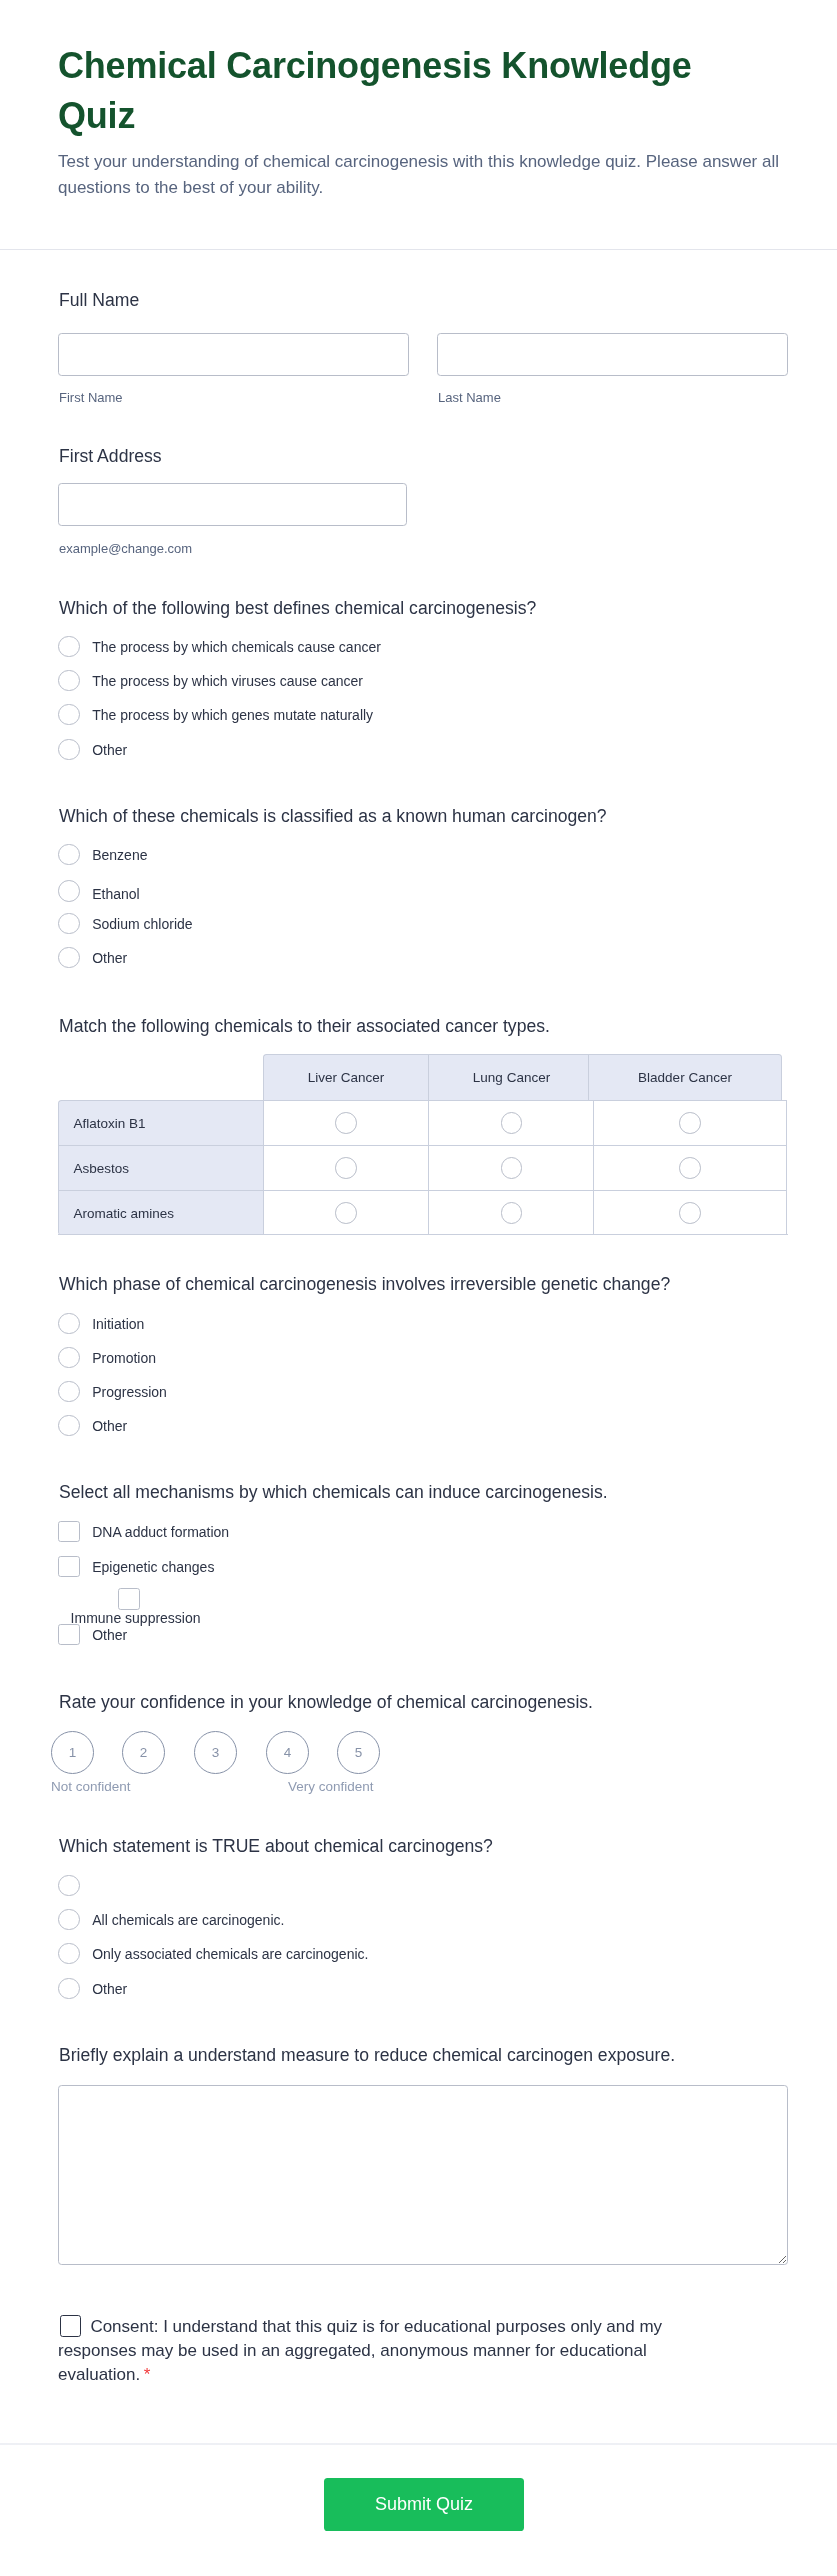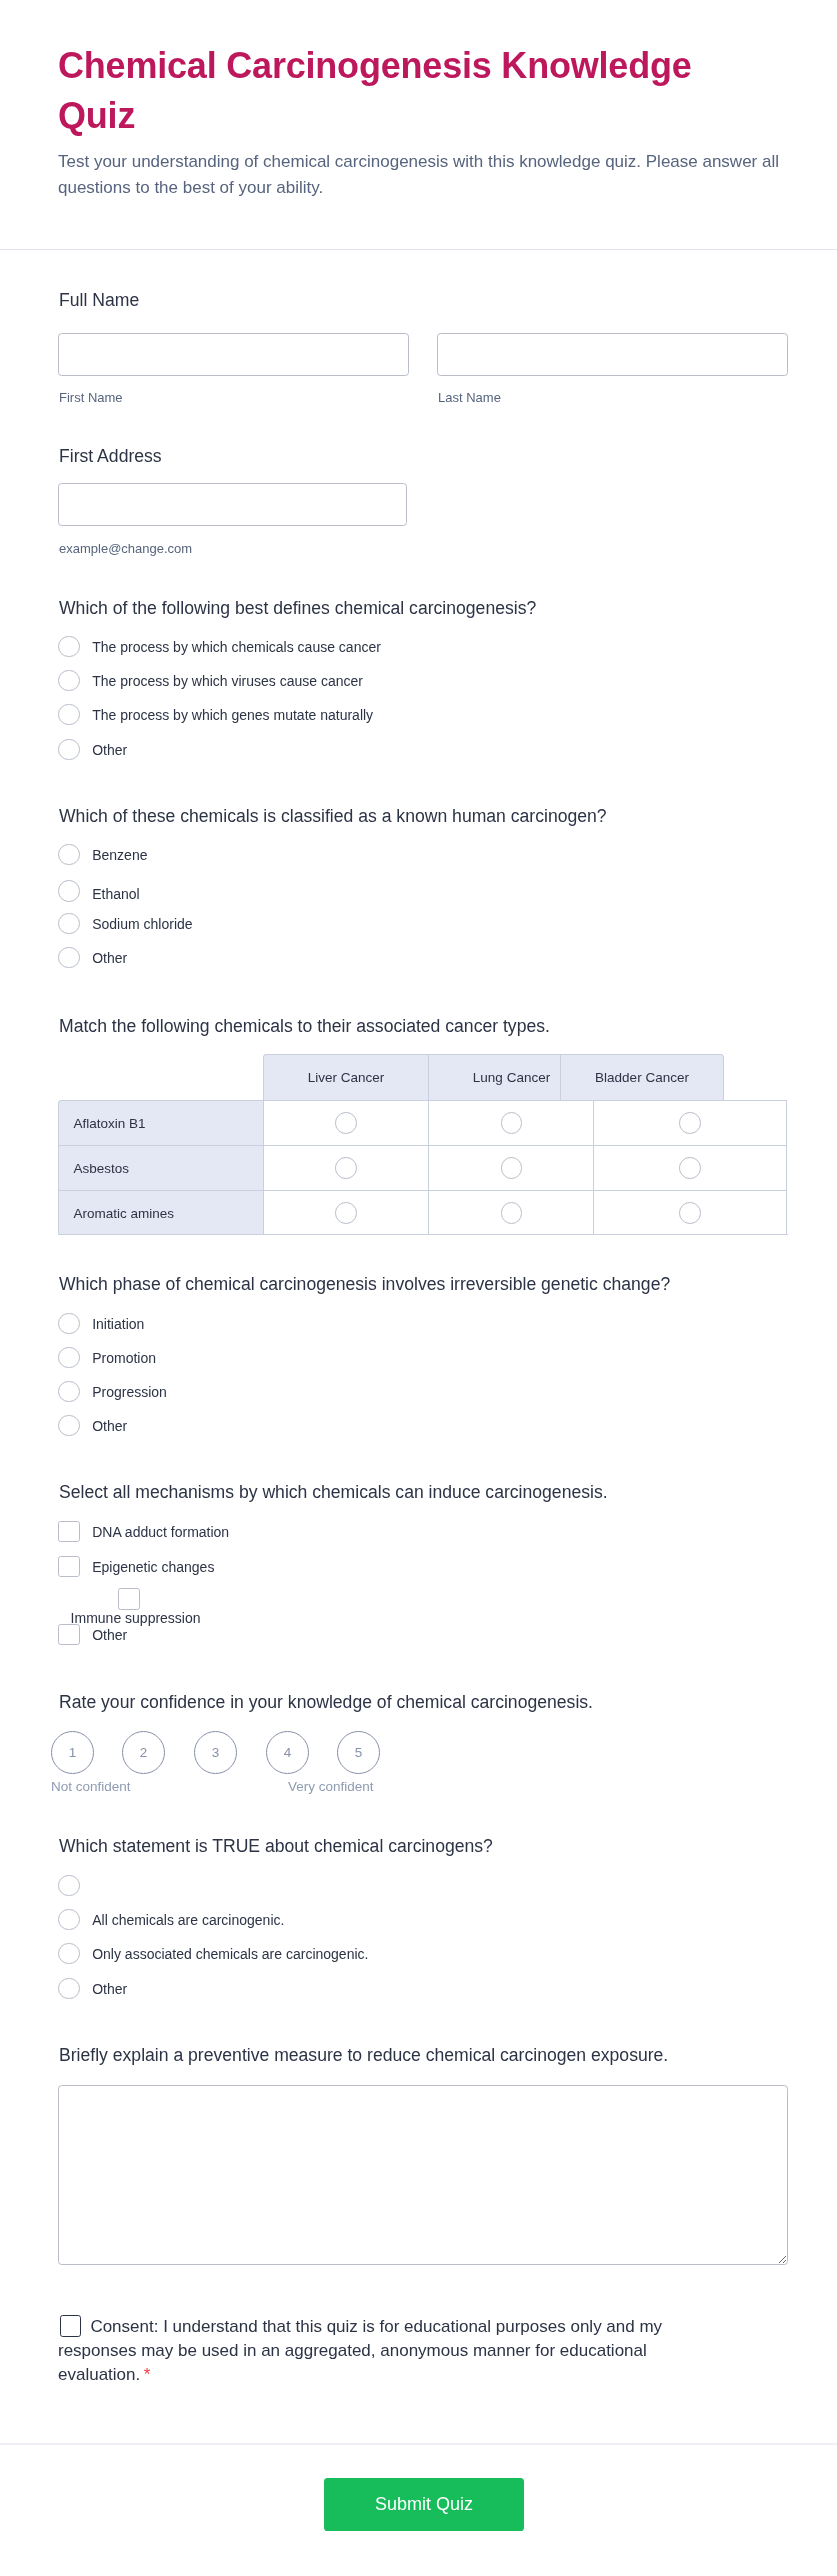--- a/index.html
+++ b/index.html
@@ -1,37 +1,37 @@
 <!DOCTYPE html>
 <html style="font-size:14.4px"><head>
 <meta charset="utf-8">
 <style>
   * { box-sizing: border-box; margin: 0; padding: 0; }
   html, body { width: 837px; background: #ffffff; }
   body { font-family: "Liberation Sans", "DejaVu Sans", sans-serif; color: #2c3345; position: relative; height: 2576px; overflow: hidden; }
 
   .header { position: absolute; left: 0; top: 0; width: 837px; height: 250px; border-bottom: 1.8px solid #e3e5ec; }
-  .title { position: absolute; left: 58px; top: 41px; width: 702px; font-size: 36px; line-height: 50px; font-weight: 700; color: #be185d; letter-spacing: -0.2px; }
+  .title { position: absolute; left: 58px; top: 41px; width: 702px; font-size: 36px; line-height: 50px; font-weight: 700; color: #14532d; letter-spacing: -0.2px; }
   .desc { position: absolute; left: 58px; top: 149px; width: 738px; font-size: 17px; line-height: 26px; color: #57647e; }
 
   .label { position: absolute; left: 59px; font-size: 17.6px; color: #2c3345; line-height: 21.6px; }
   .sublabel { position: absolute; font-size: 13px; color: #57647e; line-height: 16px; }
 
   .input { position: absolute; height: 43px; border: 0.9px solid #b8bdc9; border-radius: 3.6px; background: #fff; outline: none; font-family: "Liberation Sans", sans-serif; font-size: 14.4px; padding: 0 10.8px; }
 
   .opt { position: absolute; left: 58px; height: 25px; display: flex; align-items: center; }
   .radio { width: 21.6px; height: 21.6px; border: 1.4px solid #b8bdc9; border-radius: 50%; background: #fff; flex: 0 0 21.6px; }
   .check { width: 21.6px; height: 21.6px; border: 1.4px solid #b8bdc9; border-radius: 2.7px; background: #fff; flex: 0 0 21.6px; }
   .opt-text { margin-left: 12.6px; font-size: 14px; color: #2c3345; white-space: nowrap; }
 
   
   .matrix-head { position: absolute; top: 1054px; height: 46px; background: #e4e8f4; border-top: 0.9px solid #c9cfdd; display: flex; align-items: center; justify-content: center; font-size: 13.5px; color: #2c3345; }
   .mh-1 { left: 263px; width: 165px; border-left: 0.9px solid #c9cfdd; border-top-left-radius: 3.6px; }
   .mh-2 { left: 428px; width: 166px; border-left: 0.9px solid #c9cfdd; }
-  .mh-3 { left: 560px; width: 164px; border-left: 0.9px solid #c9cfdd; border-right: 0.9px solid #c9cfdd; border-top-right-radius: 3.6px; }
+  .mh-3 { left: 588px; width: 194px; border-left: 0.9px solid #c9cfdd; border-right: 0.9px solid #c9cfdd; border-top-right-radius: 3.6px; }
   .matrix-row-label { position: absolute; left: 58px; width: 205px; height: 45px; background: #e4e8f4; border-left: 0.9px solid #c9cfdd; border-top: 0.9px solid #c9cfdd; display: flex; align-items: center; padding-left: 14.4px; font-size: 13.5px; color: #2c3345; }
   .matrix-cell { position: absolute; height: 45px; border-left: 0.9px solid #c9cfdd; border-top: 0.9px solid #c9cfdd; display: flex; align-items: center; justify-content: center; background: #fff; }
   .matrix-cell.last { border-right: 0.9px solid #c9cfdd; }
   .matrix-bottom { position: absolute; left: 58px; top: 1234px; width: 730px; height: 0.9px; background: #c9cfdd; }
 
   
   .rate { position: absolute; top: 1731px; width: 43px; height: 43px; border: 1.4px solid #8792a8; border-radius: 50%; display: flex; align-items: center; justify-content: center; font-size: 13.5px; color: #8792a8; background: #fff; }
   .rate-cap { position: absolute; top: 1779px; font-size: 13.5px; color: #8f9bb2; }
 
   .textarea { position: absolute; left: 58px; top: 2085px; width: 730px; height: 180px; border: 0.9px solid #b8bdc9; border-radius: 3.6px; resize: both; font-family: "Liberation Sans", sans-serif; font-size: 14.4px; padding: 9px; outline: none; }
@@ -191,21 +191,21 @@
   </div>
 <div class="opt" style="top:1941px;">
     <span class="radio"></span>
     <span class="opt-text">Only associated chemicals are carcinogenic.</span>
   </div>
 <div class="opt" style="top:1976px;">
     <span class="radio"></span>
     <span class="opt-text">Other</span>
   </div>
 
-<div class="label" style="top:2045px;">Briefly explain a preventive measure to reduce chemical carcinogen exposure.</div>
+<div class="label" style="top:2045px;">Briefly explain a understand measure to reduce chemical carcinogen exposure.</div>
 <textarea class="textarea" style=""></textarea>
 
 <div class="consent">
   <span class="consent-box"></span><span>Consent: I understand that this quiz is for educational purposes only and my responses may be used in an aggregated, anonymous manner for educational evaluation.</span><span class="req">*</span>
 </div>
 
 <div class="footer-line"></div>
 <button class="submit" style="background: rgb(24, 189, 91);">Submit Quiz</button>
 
 

